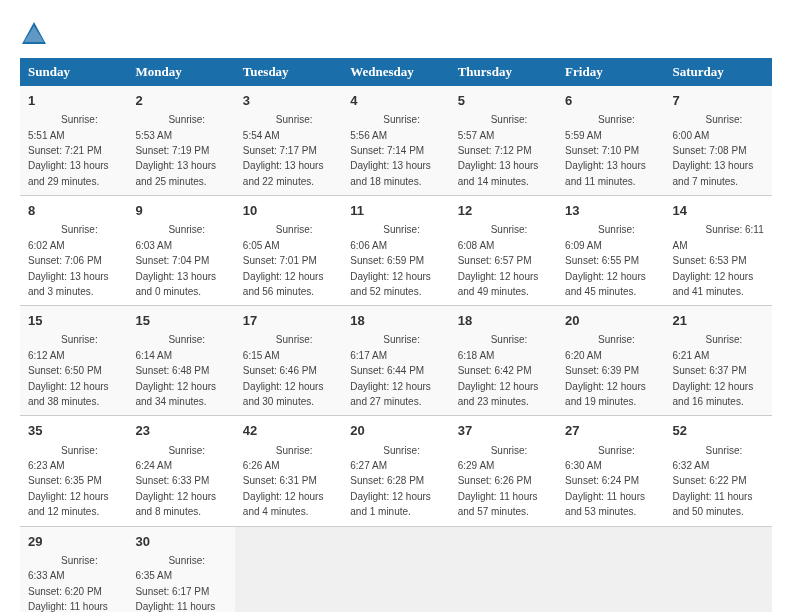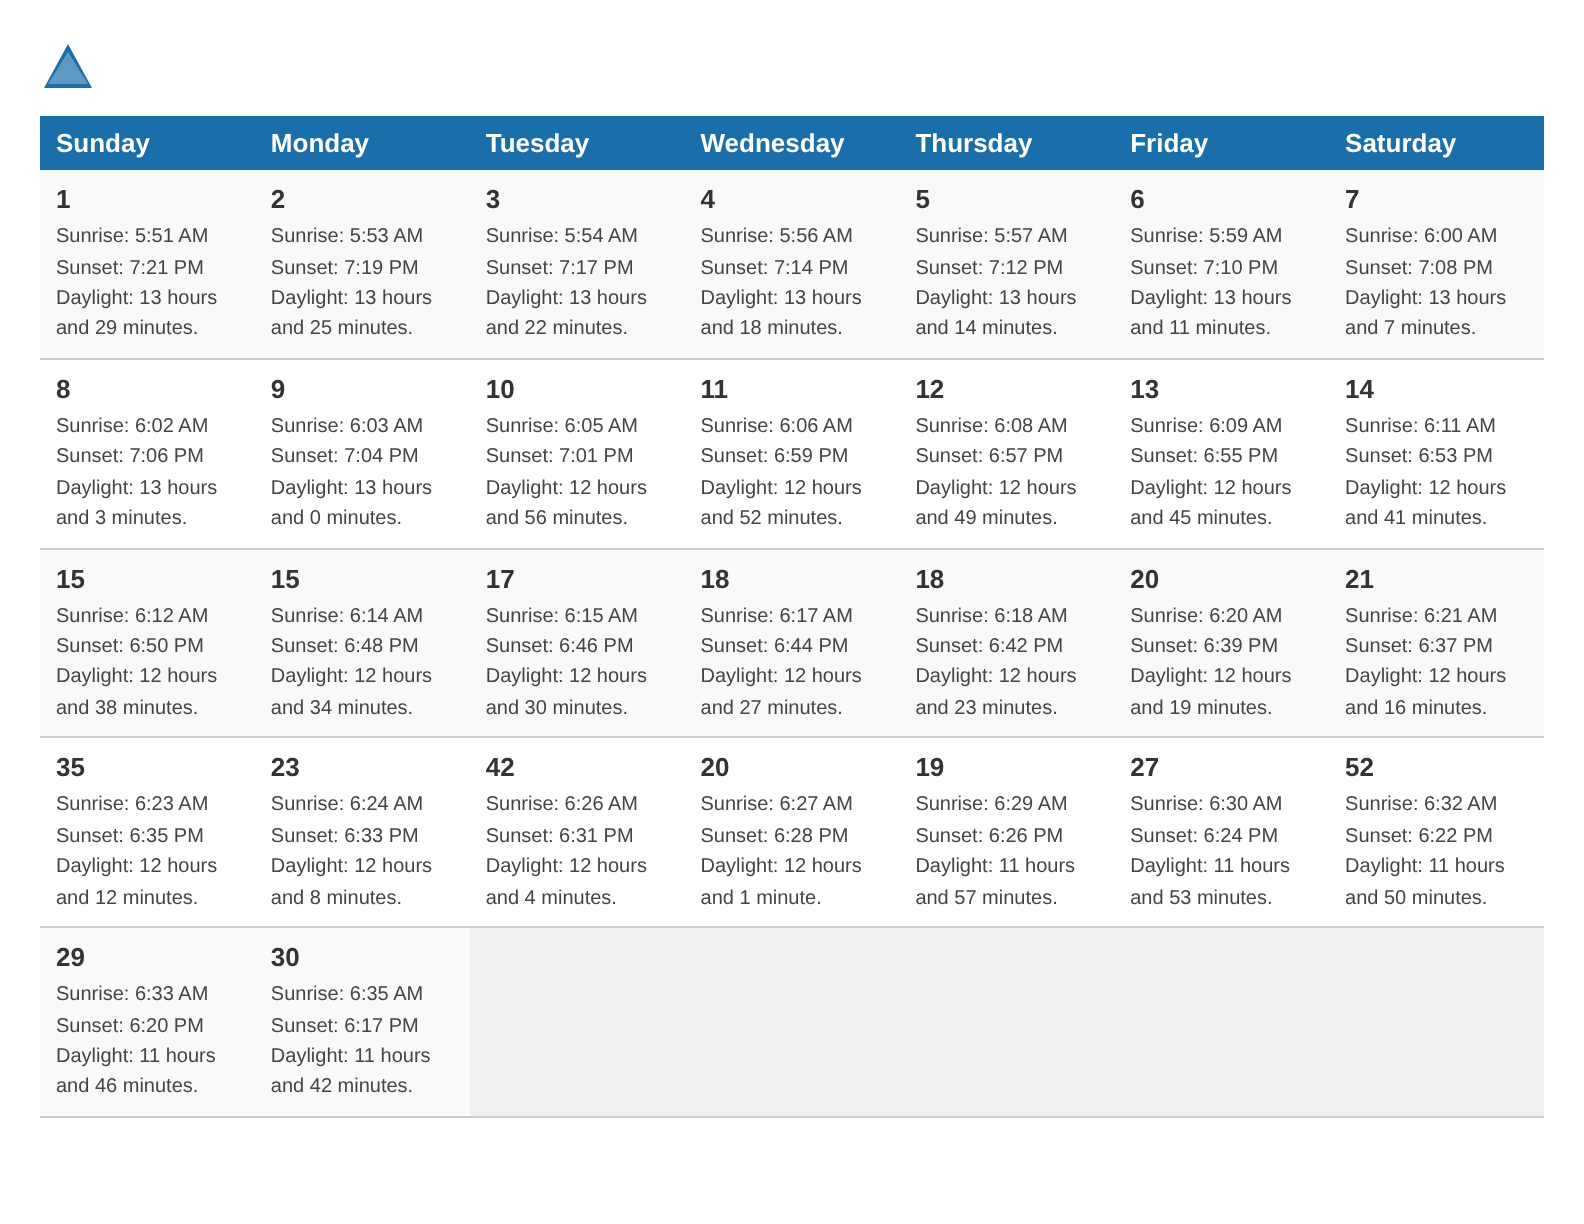--- a/index.html
+++ b/index.html
@@ -49,20 +49,21 @@
       border-collapse: collapse;
       font-size: 11px;
     }
     thead tr th {
       background: #1a6eaa;
       color: #fff;
       padding: 6px 8px;
       text-align: left;
       font-size: 13px;
       font-weight: bold;
+      font-family: Liberation Serif, serif;
     }
     tbody tr {
       border-bottom: 1px solid #ccc;
     }
     tbody tr:nth-child(odd) {
       background: #f9f9f9;
     }
     tbody tr:nth-child(even) {
       background: #fff;
     }
@@ -75,20 +76,21 @@
     }
     .day-num {
       font-size: 13px;
       font-weight: bold;
       display: block;
       margin-bottom: 2px;
     }
     .day-info {
       font-size: 10px;
       color: #444;
+      margin-left: 33px;
     }
     .empty-cell {
       background: #f0f0f0;
     }
   </style>
 </head>
 <body>
 
 <div class="header">
   <div class="logo">
@@ -170,21 +172,21 @@
       </tr>
       <tr>
         <td><span class="day-num">35</span>
 <span class="day-info">Sunrise: 6:23 AM<br>Sunset: 6:35 PM<br>Daylight: 12 hours and 12 minutes.</span></td>
         <td><span class="day-num">23</span>
 <span class="day-info">Sunrise: 6:24 AM<br>Sunset: 6:33 PM<br>Daylight: 12 hours and 8 minutes.</span></td>
         <td><span class="day-num">42</span>
 <span class="day-info">Sunrise: 6:26 AM<br>Sunset: 6:31 PM<br>Daylight: 12 hours and 4 minutes.</span></td>
         <td><span class="day-num">20</span>
 <span class="day-info">Sunrise: 6:27 AM<br>Sunset: 6:28 PM<br>Daylight: 12 hours and 1 minute.</span></td>
-        <td><span class="day-num">19</span>
+        <td><span class="day-num">37</span>
 <span class="day-info">Sunrise: 6:29 AM<br>Sunset: 6:26 PM<br>Daylight: 11 hours and 57 minutes.</span></td>
         <td><span class="day-num">27</span>
 <span class="day-info">Sunrise: 6:30 AM<br>Sunset: 6:24 PM<br>Daylight: 11 hours and 53 minutes.</span></td>
         <td><span class="day-num">52</span>
 <span class="day-info">Sunrise: 6:32 AM<br>Sunset: 6:22 PM<br>Daylight: 11 hours and 50 minutes.</span></td>
       </tr>
       <tr>
         <td><span class="day-num">29</span>
 <span class="day-info">Sunrise: 6:33 AM<br>Sunset: 6:20 PM<br>Daylight: 11 hours and 46 minutes.</span></td>
         <td><span class="day-num">30</span>

